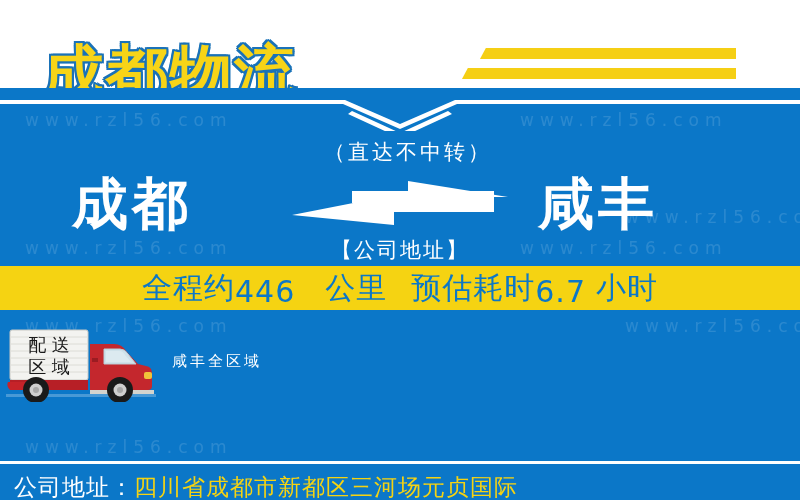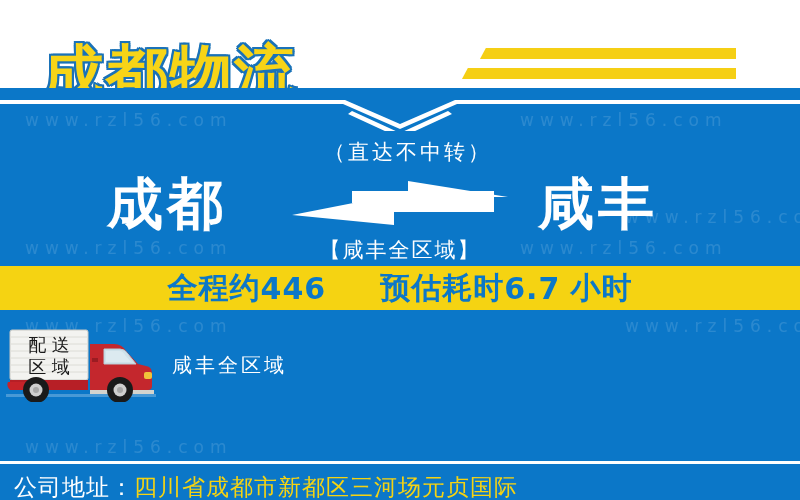--- a/index.html
+++ b/index.html
@@ -95,21 +95,21 @@
   
   .city {
     position: absolute;
     color: #ffffff;
     font-size: 56px;
     font-weight: bold;
     letter-spacing: 4px;
     white-space: nowrap;
     line-height: 1;
   }
-  .city-from { left: 72px; top: 88px; margin-left: 35px; }
+  .city-from { left: 72px; top: 88px; }
   .city-to   { left: 538px; top: 88px; }
 
   .direct-note {
     position: absolute;
     left: 0; top: 50px;
     width: 800px;
     text-align: center;
     color: #ffffff;
     font-size: 21px;
     letter-spacing: 3px;
@@ -138,46 +138,46 @@
     left: 0; top: 178px;
     width: 800px; height: 44px;
     background: #f5d312;
     display: flex;
     align-items: center;
     justify-content: center;
   }
   .band-inner {
     color: #0b77c8;
     font-size: 30px;
-    font-weight: bold;
+    font-weight: normal;
     letter-spacing: 1px;
     white-space: nowrap;
     display: flex;
-    align-items: center;
+    align-items: flex-end;
   }
   .band-inner span { display: inline-block; }
   .gap-lg { width: 30px; }
   .gap-md { width: 24px; }
   .gap-sm { width: 10px; }
 
   
   .truck {
     position: absolute;
     left: 6px;
     top: 240px;
     width: 150px;
     height: 74px;
     text-align: center;
   }
   .area-label {
     position: absolute;
     left: 172px;
     top: 264px;
     color: #ffffff;
-    font-size: 20px;
+    font-size: 15px;
     letter-spacing: 3px;
     white-space: nowrap;
   }
 
   
   .footer-rule {
     position: absolute;
     left: 0; top: 373px;
     width: 800px; height: 3px;
     background: #ffffff;
@@ -235,27 +235,28 @@
         <path d="M4 30 L150 4 L150 14 L216 14 L216 24 L150 24 L150 34 Z" fill="#ffffff" opacity="0"></path>
 
         <path d="M2 33 L112 10 L112 19 L205 19 L205 30 L112 30 L112 44 Z" fill="#ffffff" opacity="0"></path>
 
         <path d="M218 18 L118 2 L118 12 L62 12 L62 18 Z" fill="#ffffff"></path>
         <path d="M2 36 L104 16 L104 24 L204 24 L204 33 L104 33 L104 46 Z" fill="#ffffff"></path>
         <path d="M62 12 L204 12 L204 24 L62 24 Z" fill="#ffffff"></path>
       </svg>
     </div>
 
-    <div class="roundtrip-note">【咸丰全区域】</div>
+    <div class="roundtrip-note">【公司地址】</div>
 
     <div class="yellow-band">
       <div class="band-inner">
         <span>全程约</span>
         <span>446</span>
         <span class="gap-lg"></span>
+        <span>公里</span>
         <span class="gap-md"></span>
         <span>预估耗时</span>
         <span>6.7</span>
         <span class="gap-sm"></span>
         <span>小时</span>
       </div>
     </div>
 
     <div class="truck">
       <svg viewBox="0 0 150 74" width="150" height="74">

